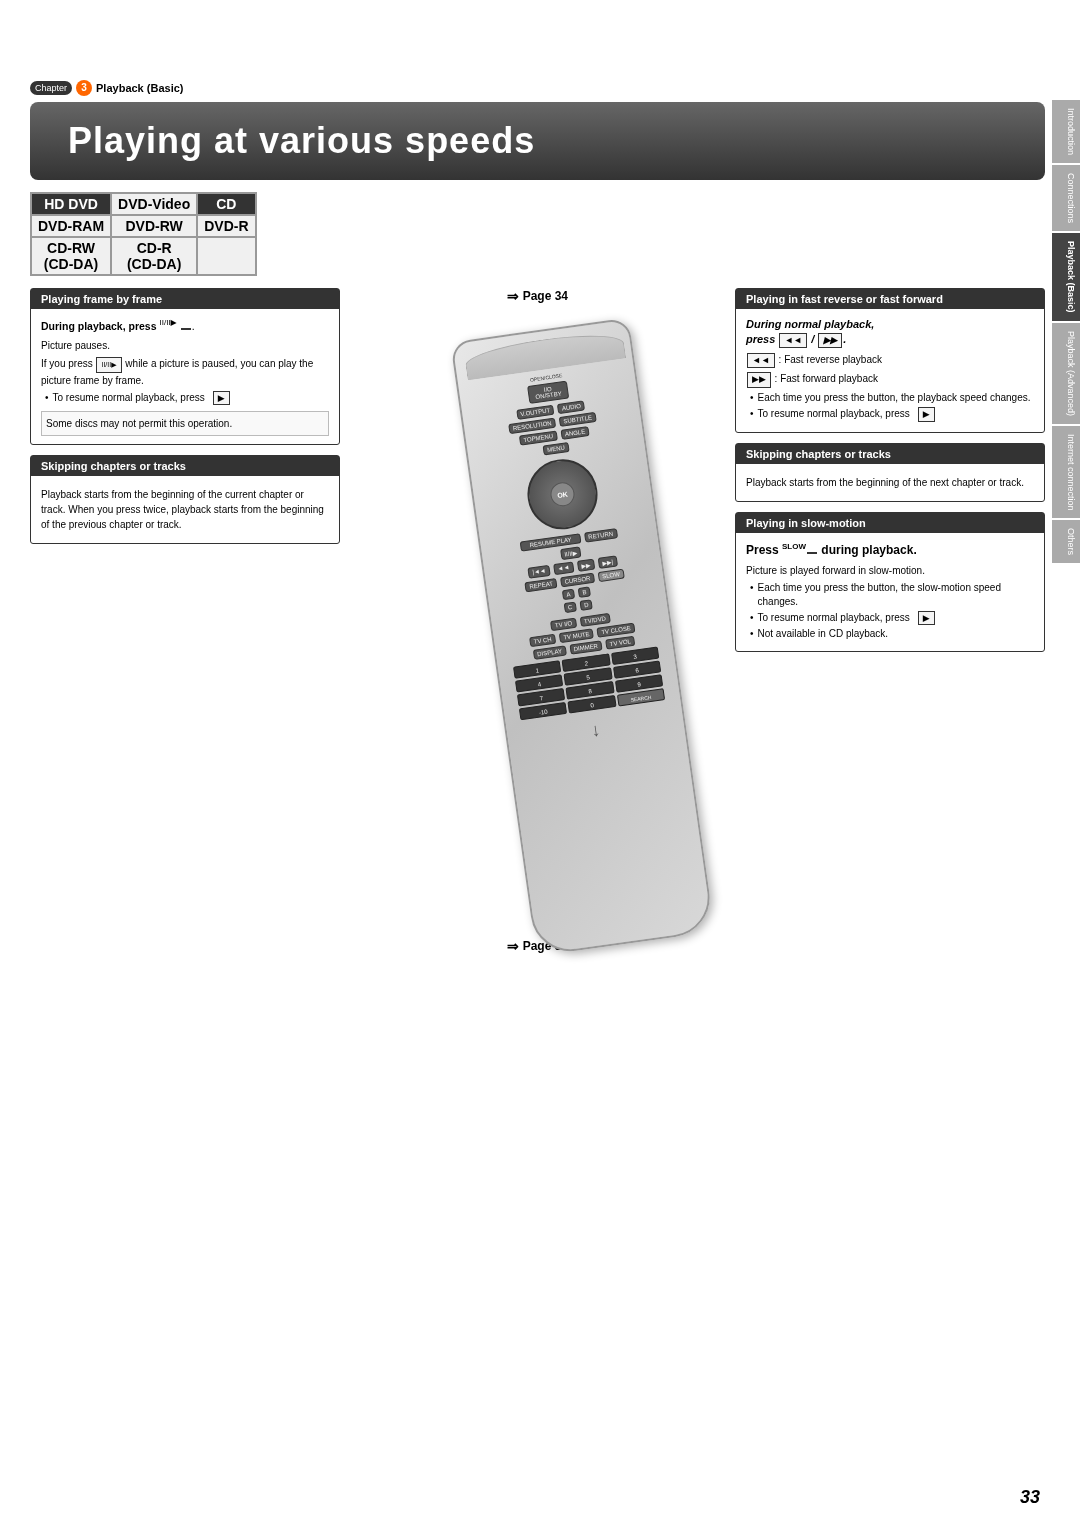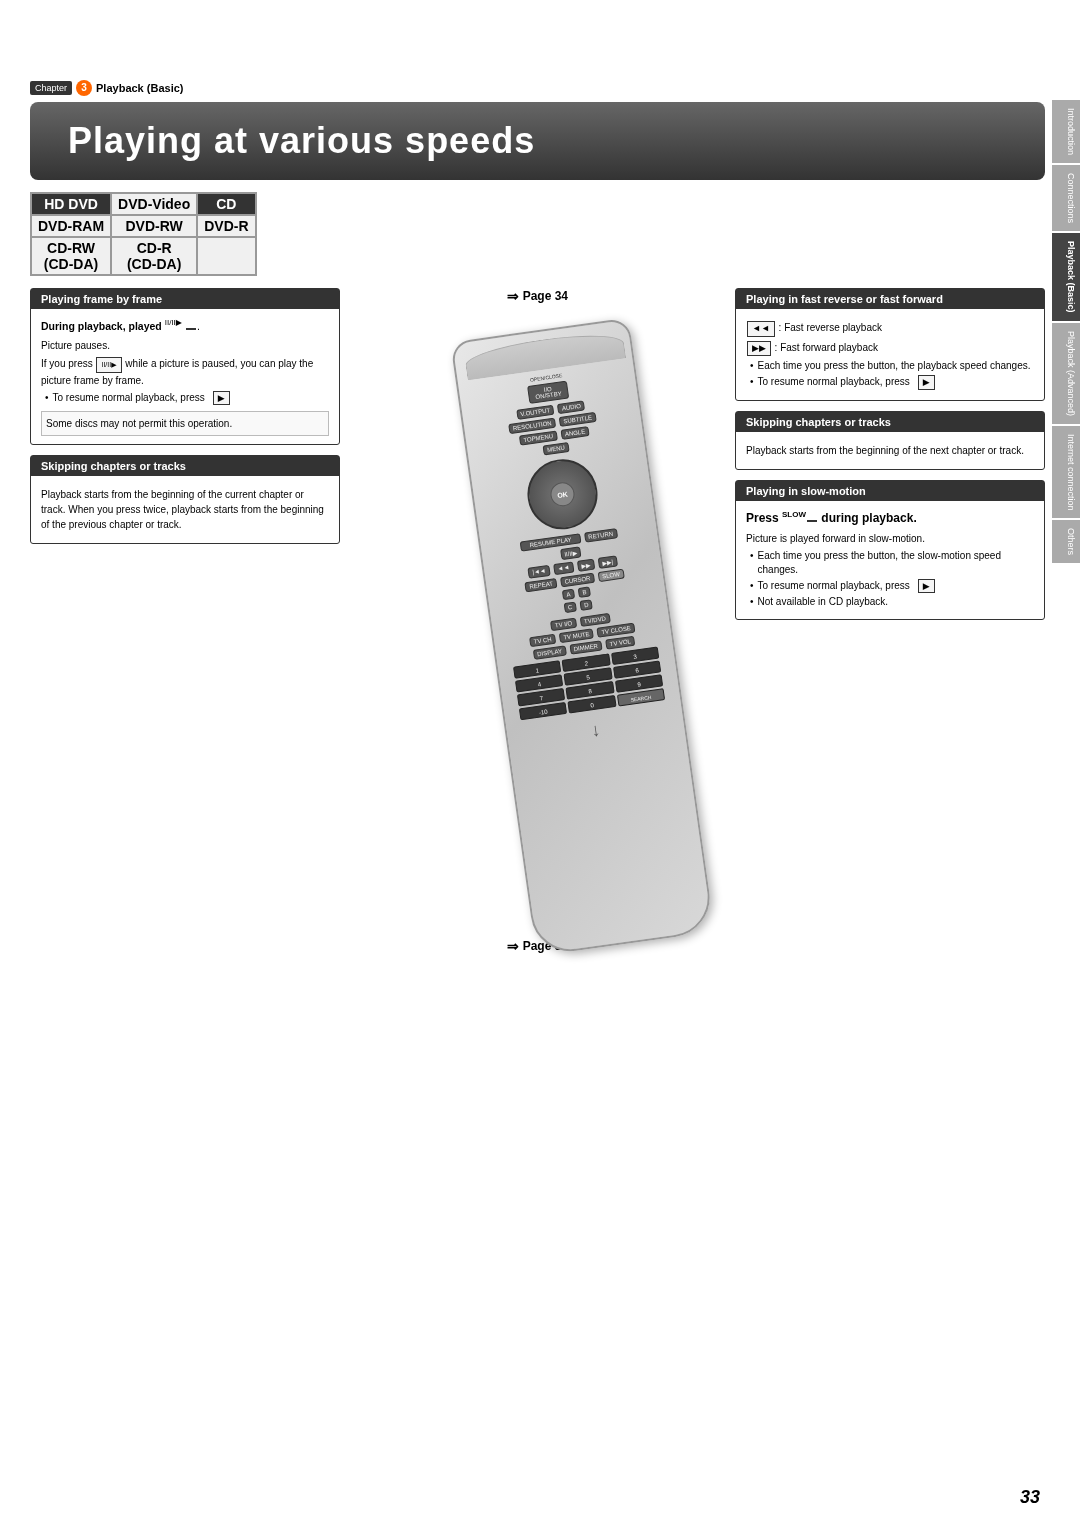--- a/index.html
+++ b/index.html
@@ -57,21 +57,21 @@
     .chapter-bar {
       display: flex;
       align-items: center;
       margin-bottom: 6px;
     }
     .chapter-badge {
       background: #333;
       color: #fff;
       font-size: 9px;
       padding: 2px 5px;
-      border-radius: 2px;
+      border-radius: 7px;
       margin-right: 4px;
     }
     .chapter-num {
       display: inline-block;
       background: #ff6600;
       color: #fff;
       border-radius: 50%;
       width: 16px;
       height: 16px;
       text-align: center;
@@ -363,21 +363,21 @@
   <div class="two-col">
 
     <div class="left-col">
 
       <div class="info-box">
         <div class="info-box-header">
           <span>Playing frame by frame</span>
         </div>
         <div class="info-box-body">
           <div style="margin-bottom:4px;">
-            <span class="bold-text">During playback, played</span>
+            <span class="bold-text">During playback, press</span>
             <span style="font-size:8px;vertical-align:super;">II/II▶</span>
             <span class="press-btn-inline"></span>.
           </div>
           <div class="annotation-text">Picture pauses.</div>
           <div class="annotation-text">
             If you press <span class="press-btn-inline"><span style="font-size:7px;">II/II▶</span></span> while a picture is paused, you can play the picture frame by frame.
           </div>
           <div class="bullet-item">
             To resume normal playback, press<br>
             <span class="press-btn-inline" style="margin-left:4px;">▶</span>
@@ -514,20 +514,26 @@
       </div>
     </div>
 
     <div class="right-col">
 
       <div class="info-box">
         <div class="info-box-header">
           <span>Playing in fast reverse or fast forward</span>
         </div>
         <div class="info-box-body">
+          <div class="during-title" style="margin-bottom:4px;">
+            During normal playback,<br>press
+            <span class="press-btn-inline">◄◄</span>
+            /
+            <span class="press-btn-inline">▶▶</span>.
+          </div>
           <div class="annotation-text">
             <span class="press-btn-inline">◄◄</span> : Fast reverse playback
           </div>
           <div class="annotation-text">
             <span class="press-btn-inline">▶▶</span> : Fast forward playback
           </div>
           <div class="bullet-item">Each time you press the button, the playback speed changes.</div>
           <div class="bullet-item">
             To resume normal playback, press<br>
             <span class="press-btn-inline" style="margin-left:4px;">▶</span>

